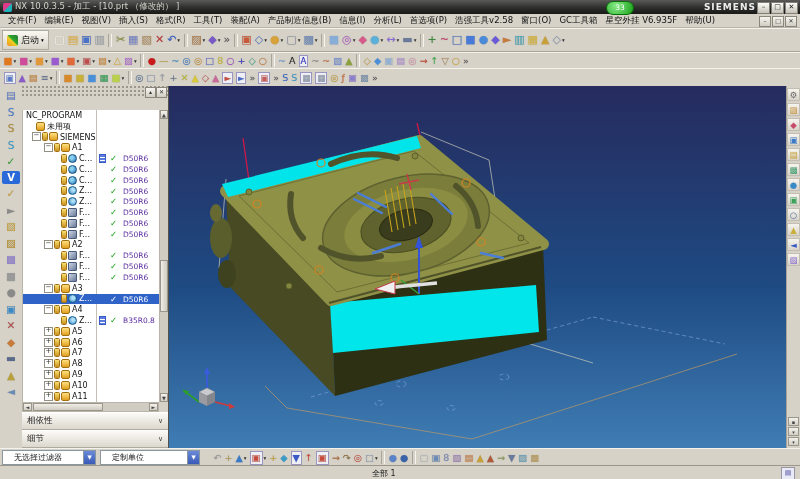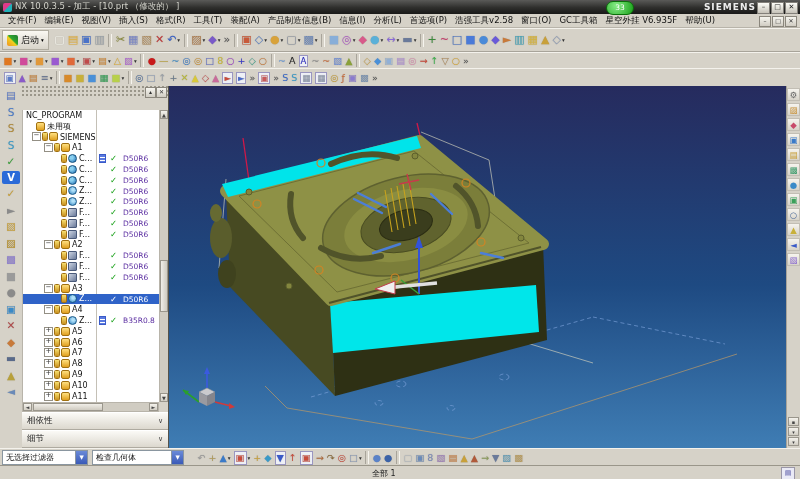--- a/index.html
+++ b/index.html
@@ -102,21 +102,21 @@
     display:flex;flex-direction:column;align-items:center;padding-top:2px;gap:2px;box-sizing:border-box;}
   .rti{font-size:8.5px;width:13px;height:13px;line-height:12px;text-align:center;flex:none;
     border:1px solid #c2beb4;background:linear-gradient(#f6f4ee,#d8d4ca);box-sizing:border-box;}
   .rt-scroll{margin-top:auto;display:flex;flex-direction:column;gap:1px;padding-bottom:2px;}
   .rt-sbtn{width:11px;height:9px;font-size:5px;line-height:8px;text-align:center;color:#444;
     border:1px solid #9a968c;background:linear-gradient(#f4f2ec,#d2cec4);box-sizing:border-box;}
   
   .bottombar{position:absolute;left:0;right:0;top:448px;height:17px;background:#d6d2c8;
     border-top:1px solid #f4f2ec;display:flex;align-items:center;padding-left:2px;font-size:8px;overflow:hidden;}
   .combo{display:inline-flex;height:13px;border:1px solid #8a96a0;background:#fff;align-items:center;margin-right:4px;flex:none;}
-  .combo .cv{padding:0 3px;min-width:66px;line-height:12px;color:#111;}
+  .combo .cv{padding:0 3px;min-width:66px;line-height:12px;color:#111;margin-left:8px;}
   .combo .cb{width:11px;height:13px;background:linear-gradient(#6a8ad8,#3a5ab8);color:#fff;font-size:5.5px;
     text-align:center;line-height:12px;border-left:1px solid #8a96a0;}
   .bb-icons{display:inline-flex;align-items:center;margin-left:8px;}
   .statusbar{position:absolute;left:0;right:0;top:465px;height:14px;background:#d6d2c8;
     border-top:1px solid #9a968a;font-size:8px;color:#222;}
   .status-text{position:absolute;left:372px;top:2px;}
   .status-icon{position:absolute;right:5px;top:1px;width:12px;height:11px;border:1px solid #9a96a8;
     background:#eaeaf6;color:#5a5aa8;font-size:7px;text-align:center;line-height:10px;}
 </style>
 </head>
@@ -1018,21 +1018,21 @@
       <span class="rt-sbtn">▾</span>
     </span>
 </div>
 
 <div class="bottombar">
   <span class="combo">
     <span class="cv">无选择过滤器</span>
     <span class="cb">▼</span>
   </span>
   <span class="combo">
-    <span class="cv" style="min-width:72px;">检查几何体</span>
+    <span class="cv" style="min-width:72px;">定制单位</span>
     <span class="cb">▼</span>
   </span>
   <span class="bb-icons">
 
   <span class="tbi">
         <span class="g" style="font-size: 9.5px; line-height: 12px; color: rgb(154, 154, 154);">↶</span>
       </span>
       <span class="tbi">
         <span class="g" style="font-size: 9.5px; line-height: 12px; color: rgb(176, 154, 90);">+</span>
       </span>

